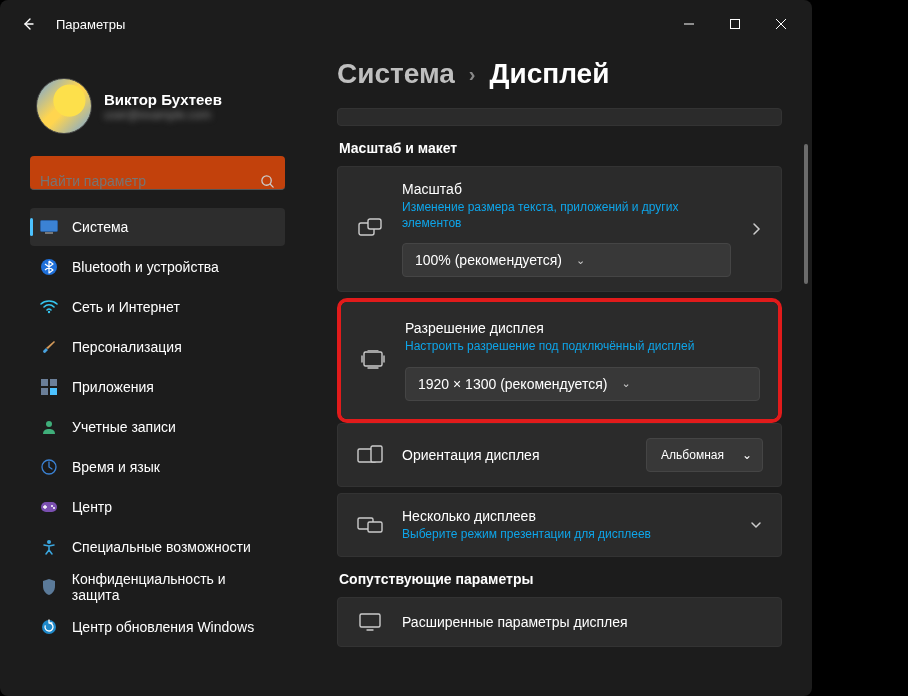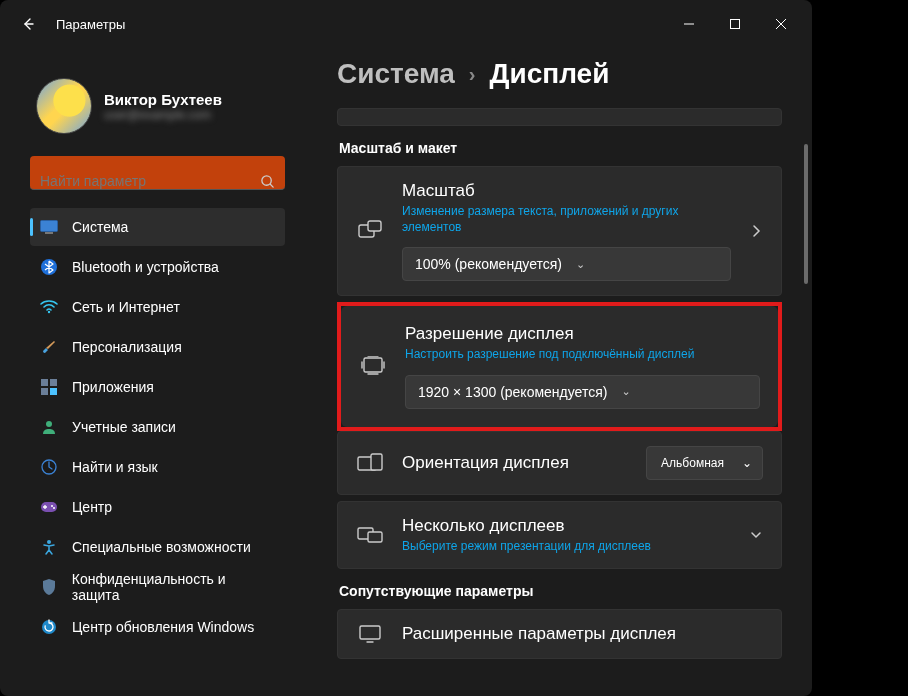--- a/index.html
+++ b/index.html
@@ -30,27 +30,27 @@
 .nav-ico { width: 18px; height: 18px; display: flex; align-items: center; justify-content: center; }
 .main { flex: 1; padding: 10px 30px 0 42px; overflow-y: auto; position: relative; }
 .breadcrumb { display: flex; align-items: center; gap: 14px; font-size: 28px; font-weight: 600; margin-bottom: 18px; }
 .crumb-root { color: #bfbfbf; cursor:pointer;}
 .crumb-sep { color: #888; font-size: 20px; }
 .section-title { font-size: 14px; font-weight: 600; margin: 14px 0 10px 2px; }
 .card { background: #2b2b2b; border: 1px solid #333; border-radius: 4px; display: flex; align-items: center; padding: 14px 18px; gap: 18px; margin-bottom: 6px; }
 .card.stub { height: 18px; padding:6px 18px; }
 .card .card-ico { width: 28px; display: flex; align-items: center; justify-content: center; flex-shrink:0;}
 .card-body { flex: 1; display: flex; flex-direction: column; gap: 2px; }
-.card-title { font-size: 17px; }
+.card-title { font-size: 14px; }
 .card-desc { font-size: 12px; color: #0ea5e9; line-height:1.35; }
 .card-action { display:flex; align-items:center; }
 .chev { color: #ccc; }
 .dropdown { display: inline-flex; align-items: center; height: 34px; background: #383838; border: 1px solid #454545; border-radius: 4px; padding: 0 12px; gap: 14px; cursor: pointer; font-size: 14px; margin-top:10px;}
 .dropdown .dd-chev { font-size: 11px; color:#ccc;}
-.highlighted { border: 4px solid #e11b1b; border-radius: 0; padding:0; }
+.highlighted { border: 4px solid #e11b1b; border-radius: 10px; padding:0; }
 .highlighted .card { border: none; margin:0; border-radius:6px; background:#2b2b2b; padding:18px; }
 .orient-dd { background:#383838; border:1px solid #454545; border-radius:4px; height:34px; display:flex; align-items:center; padding:0 10px 0 14px; gap:18px; cursor:pointer; font-size:12px;}
 .scrollbar { position:absolute; right:4px; top:60px; bottom:20px; width:4px; }
 .scrollthumb { position:absolute; top:36px; width:4px; height:140px; background:#6b6b6b; border-radius:2px;}
 svg { display:block; }
 </style>
 </head>
 <body>
 <div class="window">
 
@@ -157,21 +157,21 @@
             </span>
         <span>Учетные записи</span>
       </div>
       <div class="nav-item">
         <span class="nav-ico">
               <svg width="16" height="16" viewBox="0 0 16 16">
                 <circle cx="8" cy="8" r="7" stroke="#3b82d4" stroke-width="1.3" fill="#1a1a1a"></circle>
                 <path d="M8 3v5l3 2" stroke="#3b82d4" stroke-width="1.3" fill="none" stroke-linecap="round"></path>
               </svg>
             </span>
-        <span>Найти и язык</span>
+        <span>Время и язык</span>
       </div>
       <div class="nav-item">
         <span class="nav-ico">
               <svg width="18" height="12" viewBox="0 0 18 12">
                 <rect x="1" y="1" width="16" height="10" rx="5" fill="#7a4fb0"></rect>
                 <circle cx="12" cy="5" r="1" fill="#fff"></circle>
                 <circle cx="14" cy="7" r="1" fill="#fff"></circle>
                 <path d="M5 4v4M3 6h4" stroke="#fff" stroke-width="1.3"></path>
               </svg>
             </span>

